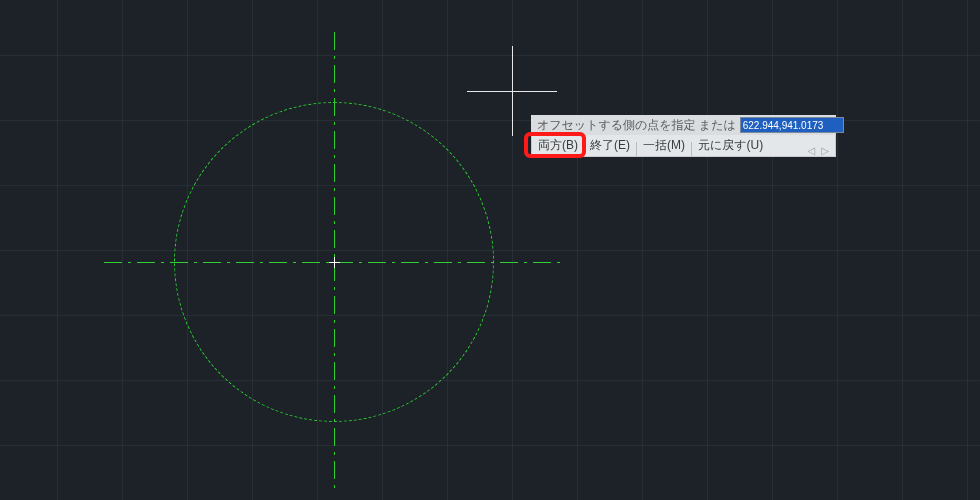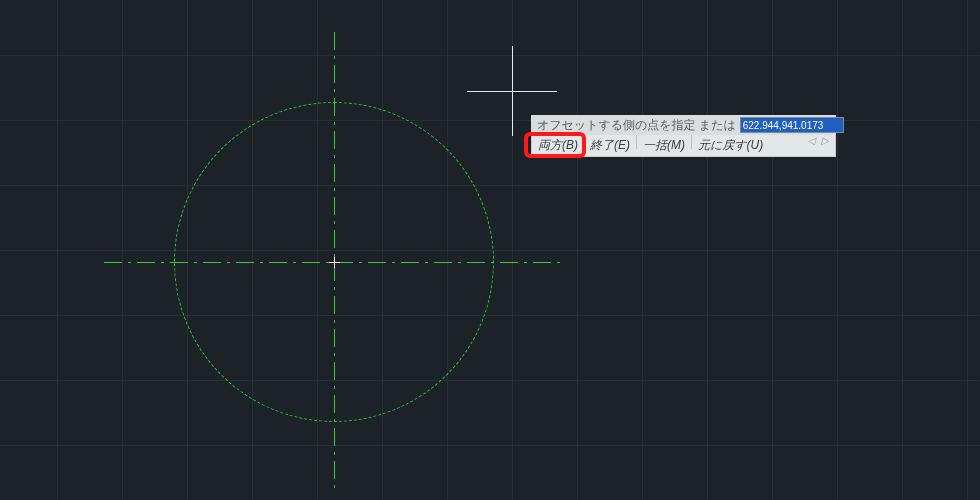--- a/index.html
+++ b/index.html
@@ -87,27 +87,26 @@
       border: 1px solid #7a8a9a;
       background: #1f5fbf;
       color: #fff;
       font-size: 10px;
       padding: 0 2px;
       width: 104px;
       font-family: inherit;
     }
     .prompt-row2 {
       display: flex;
-      align-items: flex-start;
+      align-items: flex-end;
       background: #e4e7ea;
       height: 22px;
       border:1px solid #c8ccd0;
       border-top: none;
       position: relative;
-      font-style: italic;
     }
     .opt {
       padding: 0 6px;
       height: 100%;
       display: flex;
       align-items: center;
       cursor: pointer;
       color: #3a3a3a;
       white-space: nowrap;
     }

